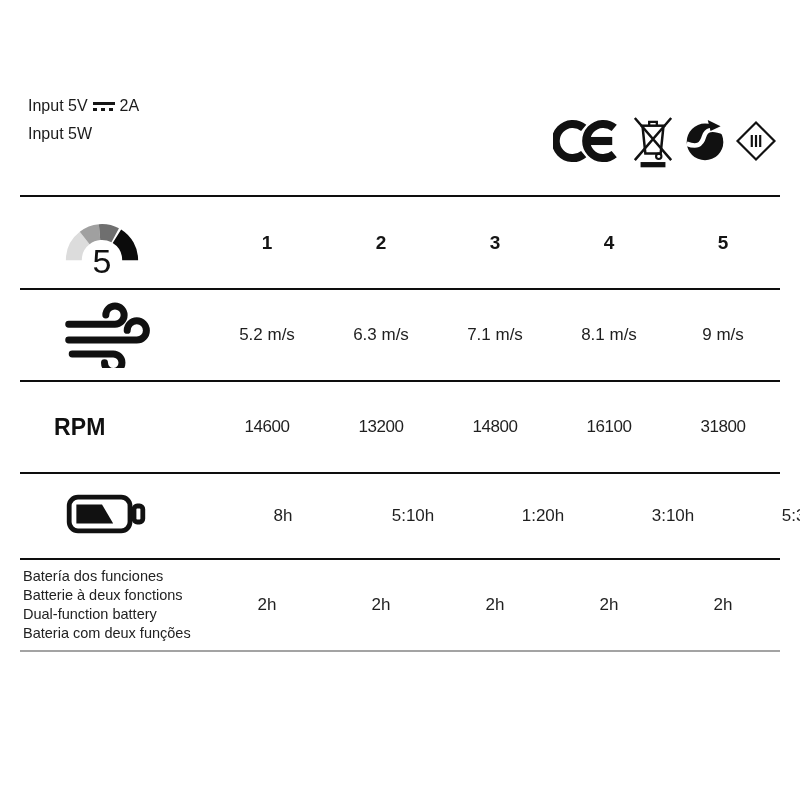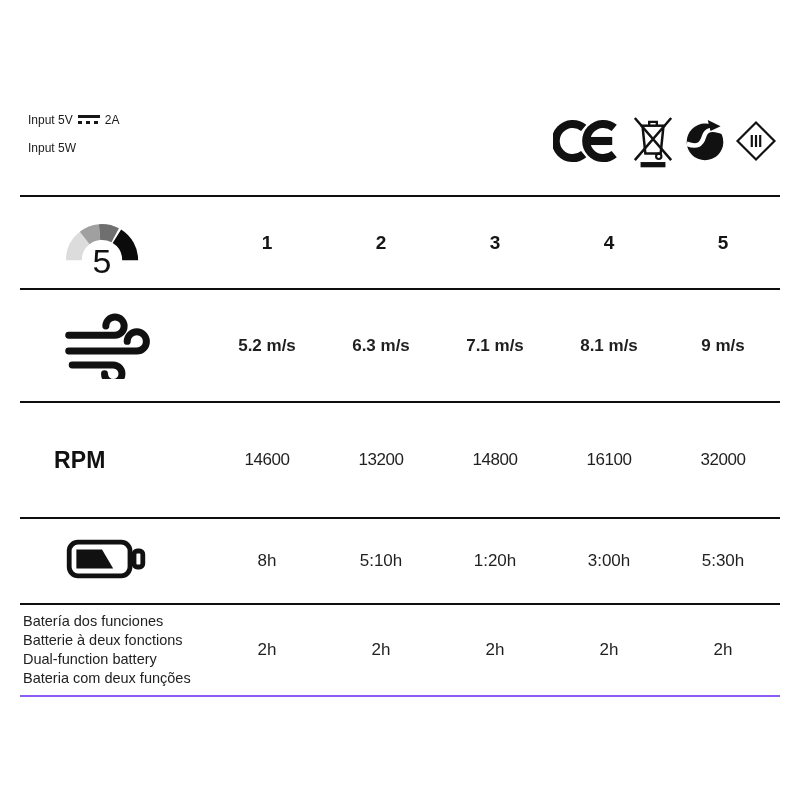--- a/index.html
+++ b/index.html
@@ -4,37 +4,37 @@
 <style>
   * { margin:0; padding:0; box-sizing:border-box; }
   html,body { background:#fff; }
   .page {
     position:relative; width:800px; height:800px; background:#ffffff;
     font-family:"Liberation Sans","DejaVu Sans",sans-serif; color:#1b1b1b;
     overflow:hidden;
   }
 
   
-  .power-info { position:absolute; left:28px; top:106px; font-size:12px; line-height:28px; }
+  .power-info { position:absolute; left:28px; top:92px; font-size:16px; line-height:28px; }
   .power-line { white-space:nowrap; }
   .dc-symbol { display:inline-block; width:22px; height:12px; position:relative; margin:0 5px; top:1px; }
   .dc-symbol::before { content:""; position:absolute; left:0; right:0; top:2px; height:2.6px; background:#161616; }
   .dc-symbol::after  { content:""; position:absolute; left:0; right:0; top:8px; height:2.6px;
                        background:repeating-linear-gradient(90deg,#161616 0 4.5px,transparent 4.5px 8px); }
 
   
   .certs { position:absolute; right:23px; top:112px; height:58px; display:flex; align-items:center; gap:8px; }
   .certs svg { display:block; }
 
   
   .spec-table { position:absolute; left:20px; top:195px; width:760px; }
   .trow { display:grid; grid-template-columns:190px repeat(5,114px); align-items:center;
           border-top:2px solid #0e0e0e; }
-  .trow.last { border-bottom:2px solid #8b5cf6; }
-  .r1 { height:93px; } .r2 { height:113px;font-weight:bold; } .r3 { height:116px; } .r4 { height:86px; } .r5 { height:94px; }
+  .trow.last { border-bottom:2px solid #a3a3a3; }
+  .r1 { height:93px; } .r2 { height:92px; } .r3 { height:92px; } .r4 { height:86px;gap:16px; } .r5 { height:94px; }
   .cell { text-align:center; font-size:17px; color:#1f1f1f; }
   .cell.head { font-weight:bold; font-size:19px; color:#151515; }
   .cell.rpmv { letter-spacing:-0.5px; }
   .labelcell { display:flex; align-items:center; }
   .gauge-wrap { margin-left:34px; }
   .wind-wrap { margin-left:40px; }
   .batt-wrap { margin-left:46px; }
   .rpm-label { margin-left:34px; font-size:23px; font-weight:bold; color:#111; letter-spacing:0.2px; }
   .lang-block { padding-left:3px; font-size:14.5px; line-height:19px; color:#222; }
 </style>
@@ -122,37 +122,37 @@
     </div>
 
     <div class="trow r3">
       <div class="labelcell">
         <span class="rpm-label">RPM</span>
       </div>
       <div class="cell rpmv">14600</div>
       <div class="cell rpmv">13200</div>
       <div class="cell rpmv">14800</div>
       <div class="cell rpmv">16100</div>
-      <div class="cell rpmv">32000</div>
+      <div class="cell rpmv">31800</div>
     </div>
 
     <div class="trow r4">
       <div class="labelcell">
         <span class="batt-wrap">
           <svg width="80" height="42" viewBox="0 0 100 52" fill="none">
             <rect x="4" y="5" width="76" height="42" rx="11" stroke="#111" stroke-width="6"></rect>
             <rect x="85" y="16" width="11" height="20" rx="4" stroke="#111" stroke-width="6"></rect>
             <path d="M13 14 H45 L59 38 H13 Z" fill="#111"></path>
           </svg>
         </span>
       </div>
       <div class="cell">8h</div>
       <div class="cell">5:10h</div>
       <div class="cell">1:20h</div>
-      <div class="cell">3:00h</div>
+      <div class="cell">3:10h</div>
       <div class="cell">5:30h</div>
     </div>
 
     <div class="trow r5 last">
       <div class="labelcell">
         <div class="lang-block">
           <div>Batería dos funciones</div>
           <div>Batterie à deux fonctions</div>
           <div>Dual-function battery</div>
           <div>Bateria com deux funções</div>

